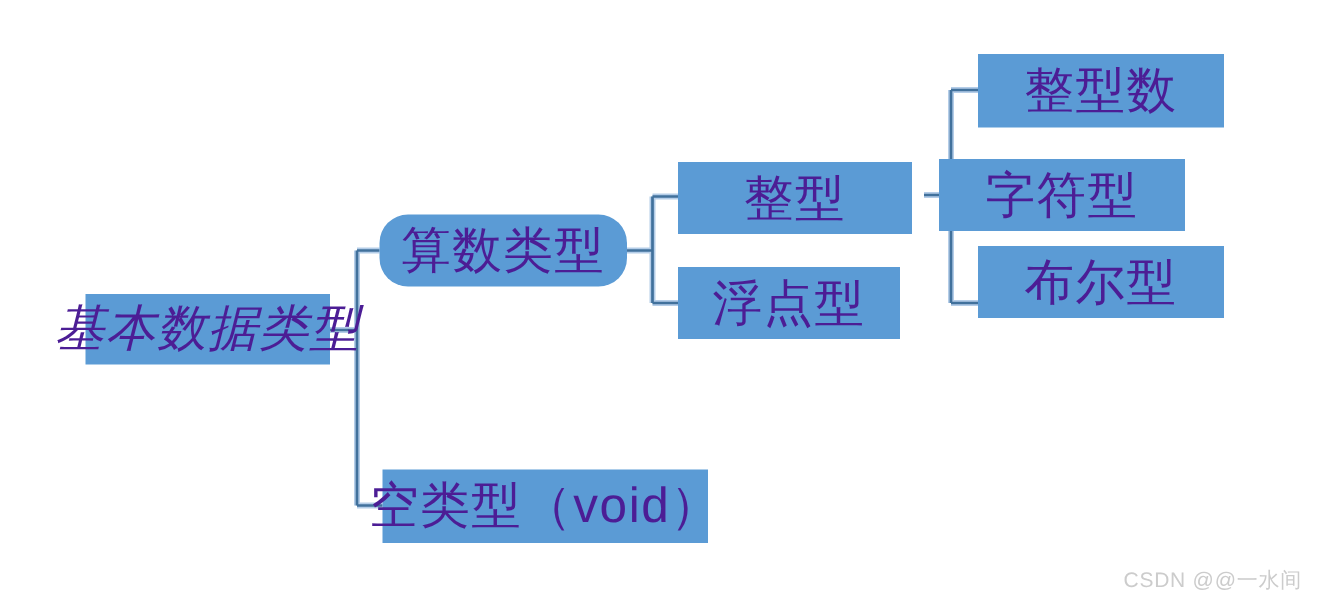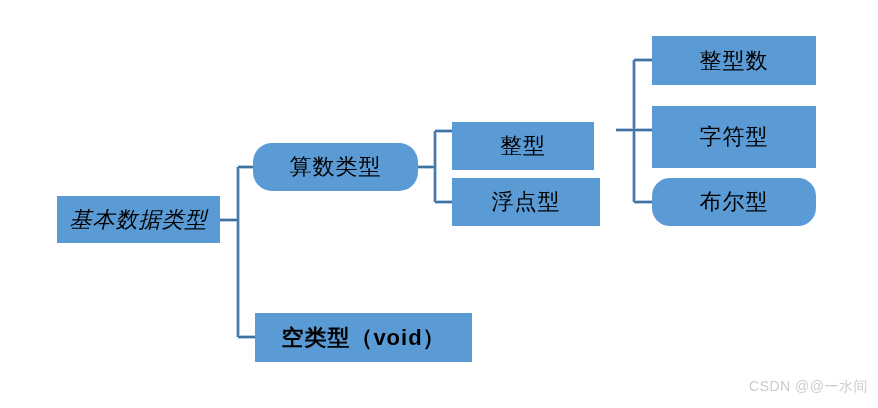--- a/index.html
+++ b/index.html
@@ -29,37 +29,37 @@
     stroke-width: 4;
   }
   .line-dark {
     fill: none;
     stroke: #41719c;
     stroke-width: 1.8;
   }
   .node {
     position: absolute;
     background: #5b9bd5;
-    color: #000000;
+    color: #4c1d95;
     display: flex;
     align-items: center;
     justify-content: center;
-    font-size: 22px;
+    font-size: 33px;
     font-weight: 400;
     letter-spacing: 1px;
     white-space: nowrap;
   }
   .node-root        { left: 57px;  top: 196px; width: 163px; height: 47px; font-style: italic; }
   .node-arithmetic  { left: 253px; top: 143px; width: 165px; height: 48px; border-radius: 19px; }
-  .node-void        { left: 255px; top: 313px; width: 217px; height: 49px; font-weight: bold; }
-  .node-integer     { left: 452px; top: 122px; width: 142px; height: 48px; font-family: Liberation Serif, serif; }
+  .node-void        { left: 255px; top: 313px; width: 217px; height: 49px; }
+  .node-integer     { left: 452px; top: 108px; width: 156px; height: 48px; font-family: Liberation Serif, serif; }
   .node-float       { left: 452px; top: 178px; width: 148px; height: 48px; }
   .node-intnum      { left: 652px; top: 36px;  width: 164px; height: 49px; }
-  .node-char        { left: 652px; top: 106px; width: 164px; height: 62px; font-family: Liberation Mono, monospace; }
-  .node-bool        { left: 652px; top: 178px; width: 164px; height: 48px; border-radius: 18px; }
+  .node-char        { left: 626px; top: 106px; width: 164px; height: 48px; font-family: Liberation Mono, monospace; }
+  .node-bool        { left: 652px; top: 164px; width: 164px; height: 48px; }
   .watermark {
     position: absolute;
     right: 10px;
     bottom: 12px;
     font-size: 14px;
     color: #cccccc;
     letter-spacing: 0.5px;
     margin-left: 12px;
   }
 </style>

